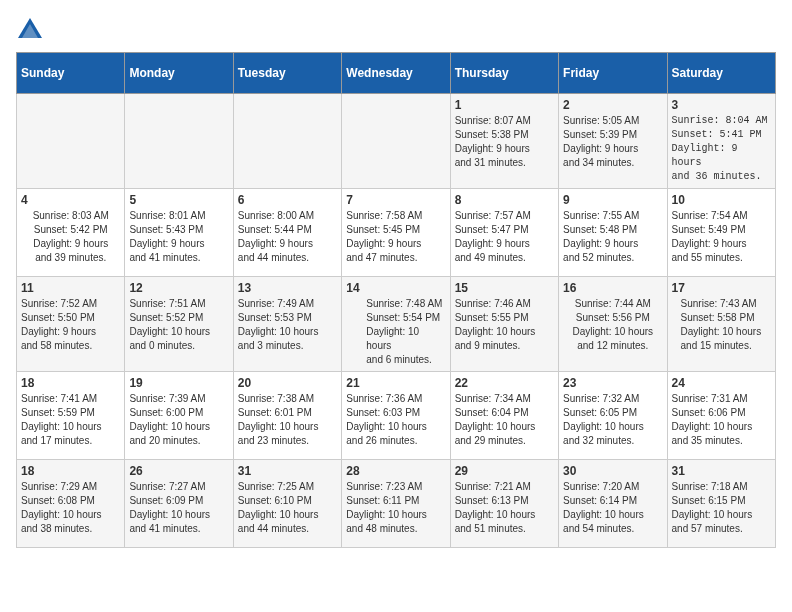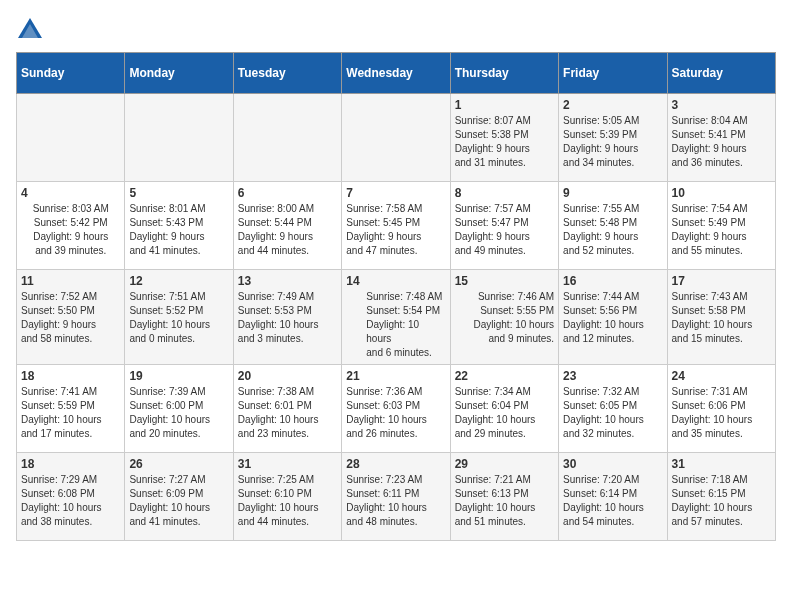--- a/index.html
+++ b/index.html
@@ -140,21 +140,21 @@
         </td>
         <td>
           <span class="day-number">2</span>
           <div class="day-info" style="white-space: pre-line;">Sunrise: 5:05 AM
 Sunset: 5:39 PM
 Daylight: 9 hours
 and 34 minutes.</div>
         </td>
         <td>
           <span class="day-number">3</span>
-          <div class="day-info" style="white-space: pre-line;">Sunrise: 8:04 AM
+          <div class="day-info" style="white-space: pre-line; font-family: Liberation Mono, monospace;">Sunrise: 8:04 AM
 Sunset: 5:41 PM
 Daylight: 9 hours
 and 36 minutes.</div>
         </td>
       </tr>
       <tr>
         <td>
           <span class="day-number">4</span>
           <div class="day-info" style="white-space: pre-line; text-align: center;">Sunrise: 8:03 AM
 Sunset: 5:42 PM
@@ -228,35 +228,35 @@
         </td>
         <td>
           <span class="day-number">14</span>
           <div class="day-info" style="white-space: pre-line; margin-left: 20px;">Sunrise: 7:48 AM
 Sunset: 5:54 PM
 Daylight: 10 hours
 and 6 minutes.</div>
         </td>
         <td>
           <span class="day-number">15</span>
-          <div class="day-info" style="white-space: pre-line; text-align: right;">Sunrise: 7:46 AM
+          <div class="day-info" style="white-space: pre-line;">Sunrise: 7:46 AM
 Sunset: 5:55 PM
 Daylight: 10 hours
 and 9 minutes.</div>
         </td>
         <td>
           <span class="day-number">16</span>
-          <div class="day-info" style="white-space: pre-line;">Sunrise: 7:44 AM
+          <div class="day-info" style="white-space: pre-line; text-align: center;">Sunrise: 7:44 AM
 Sunset: 5:56 PM
 Daylight: 10 hours
 and 12 minutes.</div>
         </td>
         <td>
           <span class="day-number">17</span>
-          <div class="day-info" style="white-space: pre-line;">Sunrise: 7:43 AM
+          <div class="day-info" style="white-space: pre-line; margin-left: 9px;">Sunrise: 7:43 AM
 Sunset: 5:58 PM
 Daylight: 10 hours
 and 15 minutes.</div>
         </td>
       </tr>
       <tr>
         <td>
           <span class="day-number">18</span>
           <div class="day-info" style="white-space: pre-line;">Sunrise: 7:41 AM
 Sunset: 5:59 PM

